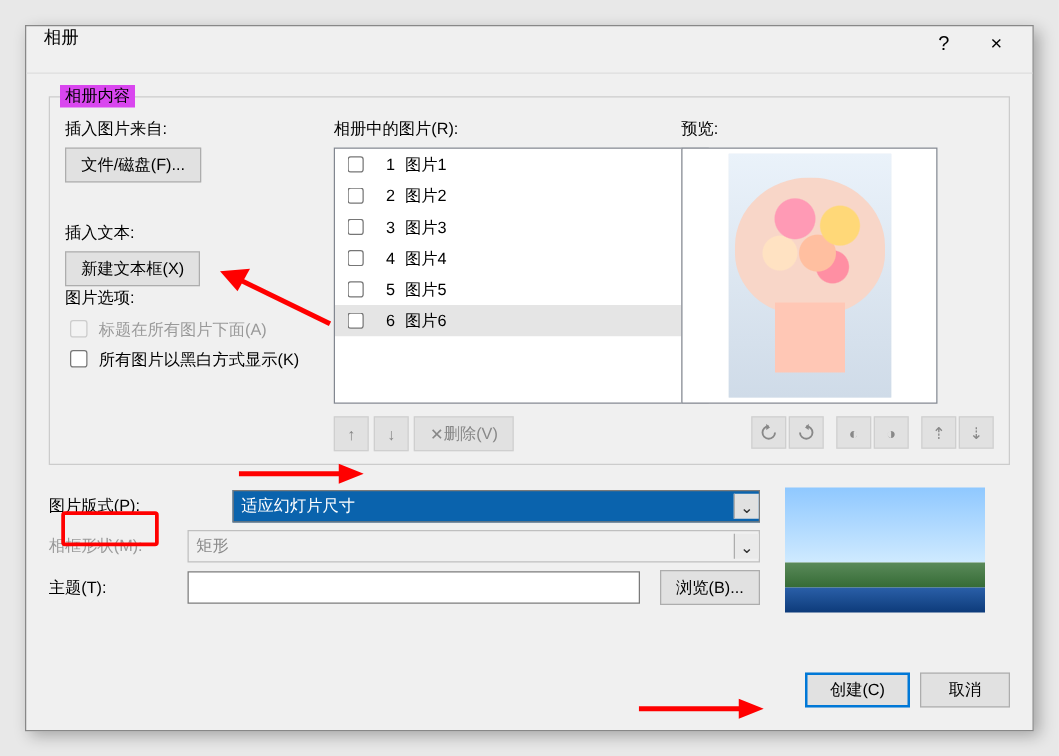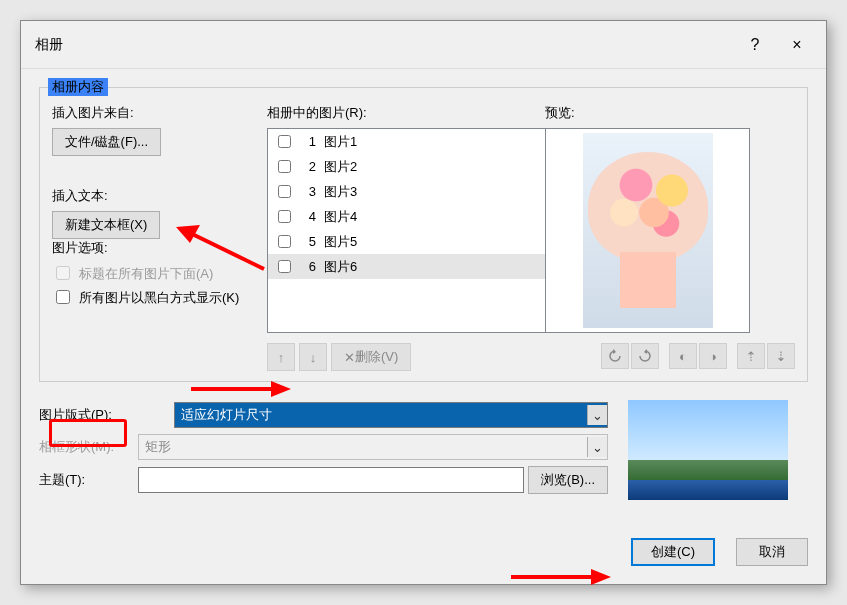--- a/index.html
+++ b/index.html
@@ -1,26 +1,26 @@
 <!DOCTYPE html>
 <html><head>
 <meta charset="utf-8">
 <style>
   * { box-sizing: border-box; font-family: "Microsoft YaHei", "Segoe UI", sans-serif; font-size: 13px; }
   body { margin: 0; background: #e8e8e8; display: flex; justify-content: center; align-items: center; height: 605px; }
   .dialog {
     width: 807px; height: 565px; background: #f0f0f0; border: 1px solid #888;
     box-shadow: 4px 4px 12px rgba(0,0,0,0.3); position: relative; display: flex; flex-direction: column;
   }
-  .titlebar { display: flex; align-items: center; height: 48px; padding: 0 8px 0 14px; border-bottom: 1px solid #ddd; }
+  .titlebar { display: flex; align-items: flex-start; height: 38px; padding: 0 8px 0 14px; border-bottom: 1px solid #ddd; }
   .titlebar-title { flex: 1; font-size: 14px; }
   .titlebar-btn { width: 42px; height: 30px; display: flex; justify-content: center; align-items: center; font-size: 16px; background: transparent; border: none; }
   .body { flex: 1; padding: 4px 18px 16px 18px; position: relative; }
   .fieldset { border: 1px solid #ccc; margin: 14px 0 8px 0; padding: 14px 12px 10px 12px; position: relative; }
-  .fieldset > .legend { position: absolute; top: -10px; left: 8px; background: #3b82f6; padding: 0 4px; }
+  .fieldset > .legend { position: absolute; top: -10px; left: 8px; background: #d946ef; padding: 0 4px; }
   .row { display: flex; }
   .col-left { width: 215px; }
   .col-mid { width: 278px; }
   .col-right { flex: 1; }
   .label { margin: 2px 0 6px 0; }
   .btn {
     display: inline-flex; align-items: center; justify-content: center;
     background: #e1e1e1; border: 1px solid #adadad; padding: 4px 12px; min-height: 26px; cursor: default;
   }
   .btn.primary { border: 2px solid #0078d7; padding: 3px 18px; }
@@ -33,32 +33,32 @@
     background: #fff; border: 1px solid #828790; height: 205px; width: 300px; overflow: hidden;
   }
   .list-item { display: flex; align-items: center; gap: 8px; padding: 3px 6px; }
   .list-item.selected { background: #e5e5e5; }
   .list-item .idx { width: 14px; text-align: right; }
   .preview {
     background: #fff; border: 1px solid #828790; height: 205px; width: 205px; display:flex; justify-content:center; align-items:center;
   }
   .toolbar { display: flex; gap: 4px; margin-top: 10px; }
   .layout-block { padding: 6px 0 0 0; }
-  .layout-row { display: flex; align-items: center; margin: 6px 0; gap: 4px; }
+  .layout-row { display: flex; align-items: center; margin: 6px 0; gap: 16px; }
   .layout-row .lab { width: 95px; }
   .layout-row.disabled { color: #9a9a9a; }
   .select, .input {
     background: #fff; border: 1px solid #7a7a7a; height: 26px; padding: 2px 6px; display: flex; align-items: center;
   }
   .select { justify-content: space-between; }
   .select.selected { background: #0a63ad; color: #fff; margin-left: 36px; }
   .select .arrow { width: 20px; height: 100%; display: flex; justify-content:center; align-items:center; background: #e1e1e1; border-left: 1px solid #adadad; color: #333; margin: -2px -6px -2px 6px; }
   .select.disabled { background: #f0f0f0; color: #8a8a8a; border-color: #bfbfbf; }
   .select.disabled .arrow { background: #eaeaea; }
-  .footer { display: flex; justify-content: flex-end; gap: 21px; padding: 0 18px 18px 0; }
+  .footer { display: flex; justify-content: flex-end; gap: 8px; padding: 0 18px 18px 0; }
   .redbox { position: absolute; border: 3px solid #f00; border-radius: 3px; pointer-events: none; }
   .redarrow { position: absolute; pointer-events: none; }
   .thumb { width: 160px; height: 100px; display:flex; flex-direction:column; }
   .thumb .sky { flex: 3; background: linear-gradient(#8fc8ff,#cfeaff); }
   .thumb .mount { flex: 1; background: linear-gradient(#5a8a5a,#356b35); }
   .thumb .sea { flex: 1; background: linear-gradient(#2a5fa8,#0d3b7a); }
   .bouquet { width: 130px; height: 195px; background: #dfe8f0 linear-gradient(#eaf2fa,#cfdbe8); display:flex; flex-direction:column; justify-content:flex-end; align-items:center; }
   .bouquet .flowers { width: 120px; height: 110px; border-radius: 50% 50% 45% 45%; background: radial-gradient(circle at 40% 30%, #ff9ab5 0 15%, transparent 16%), radial-gradient(circle at 70% 35%, #ffd878 0 14%, transparent 15%), radial-gradient(circle at 55% 55%, #ffbfa0 0 16%, transparent 17%), radial-gradient(circle at 30% 55%, #ffe2c2 0 13%, transparent 14%), radial-gradient(circle at 65% 65%, #ff8fa3 0 12%, transparent 13%), #f8d6c8; margin-bottom:-10px;}
   .bouquet .vase { width: 56px; height: 56px; background: #ffc7b5; margin-bottom: 20px; }
 </style>

